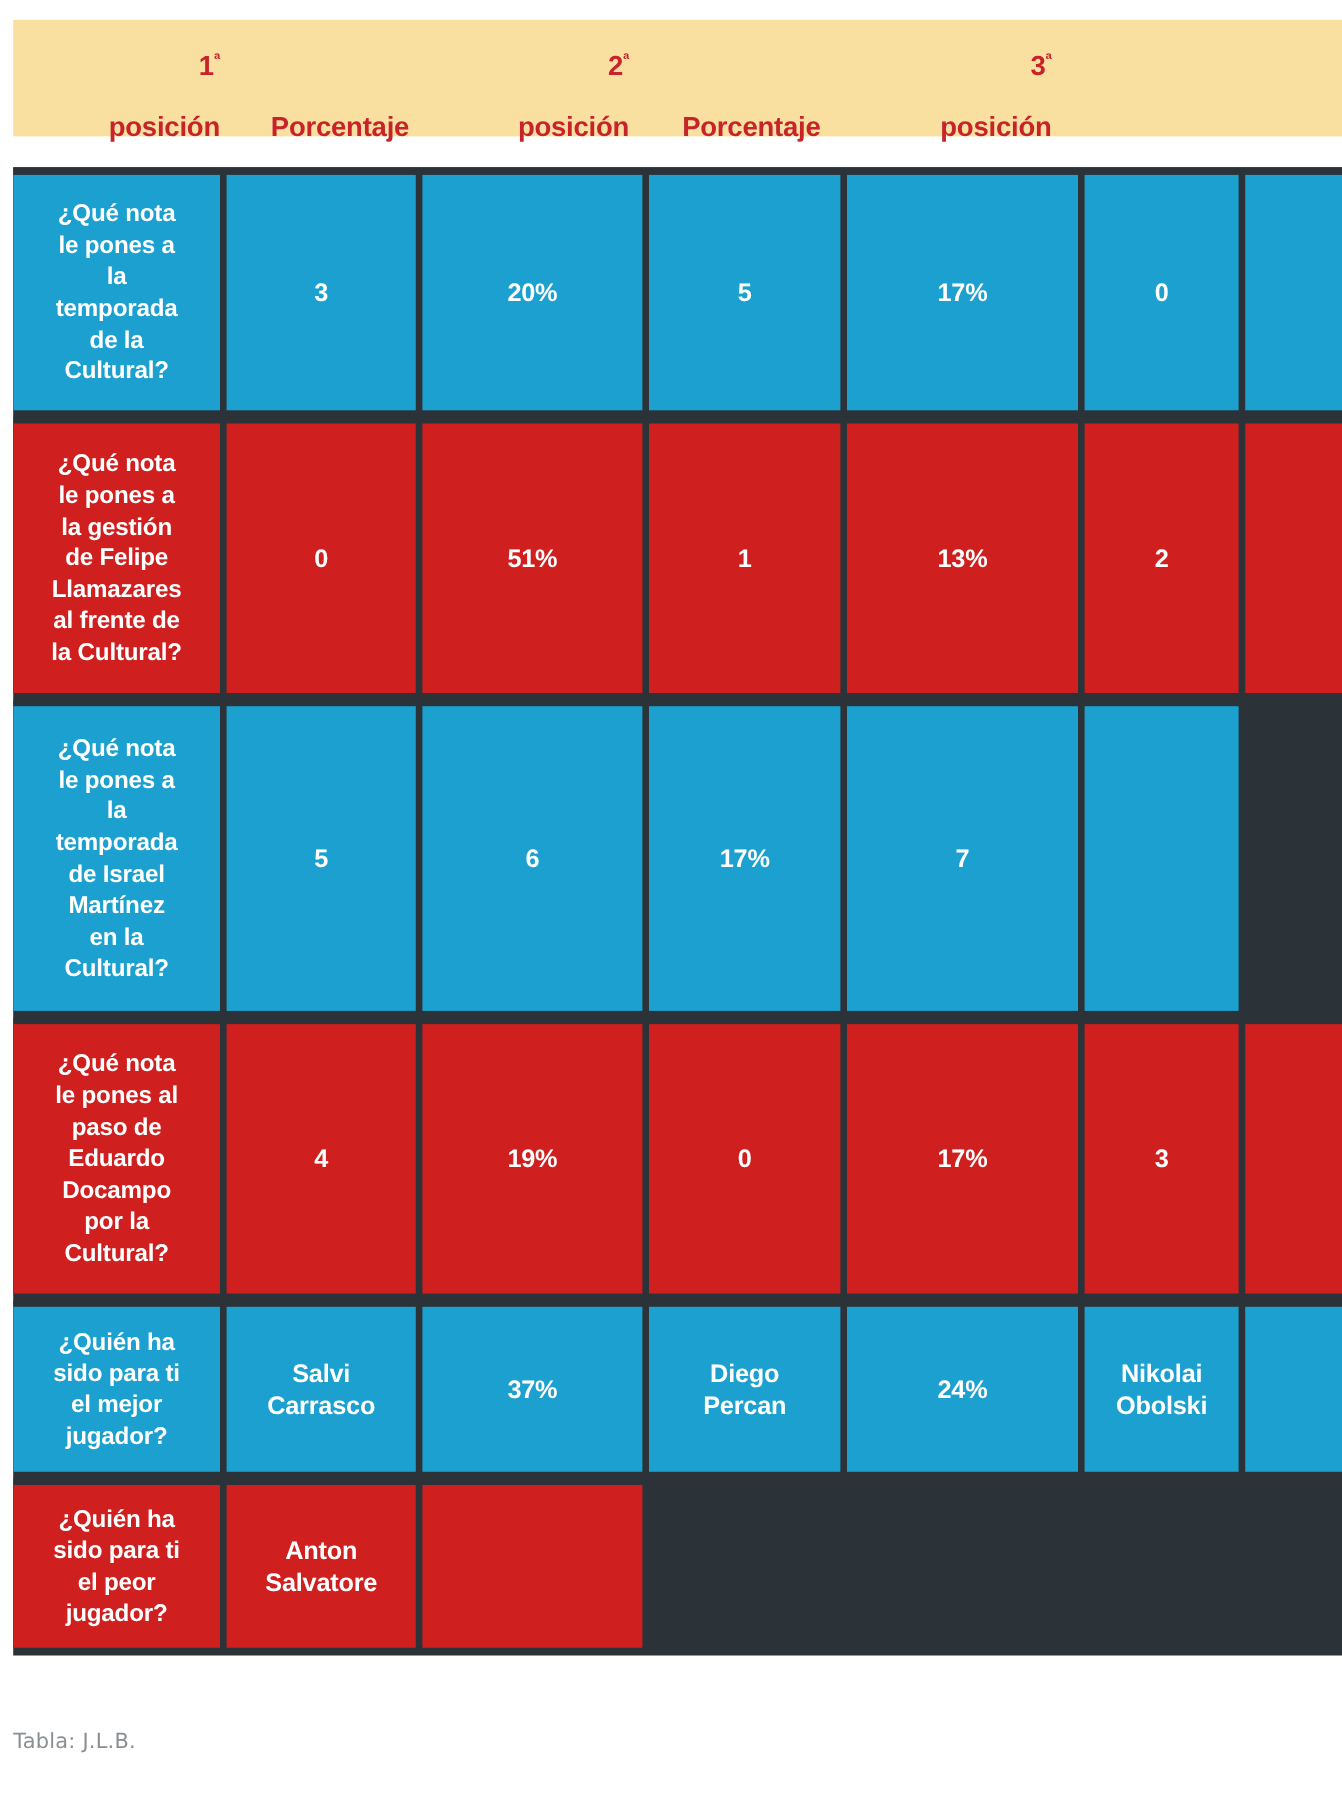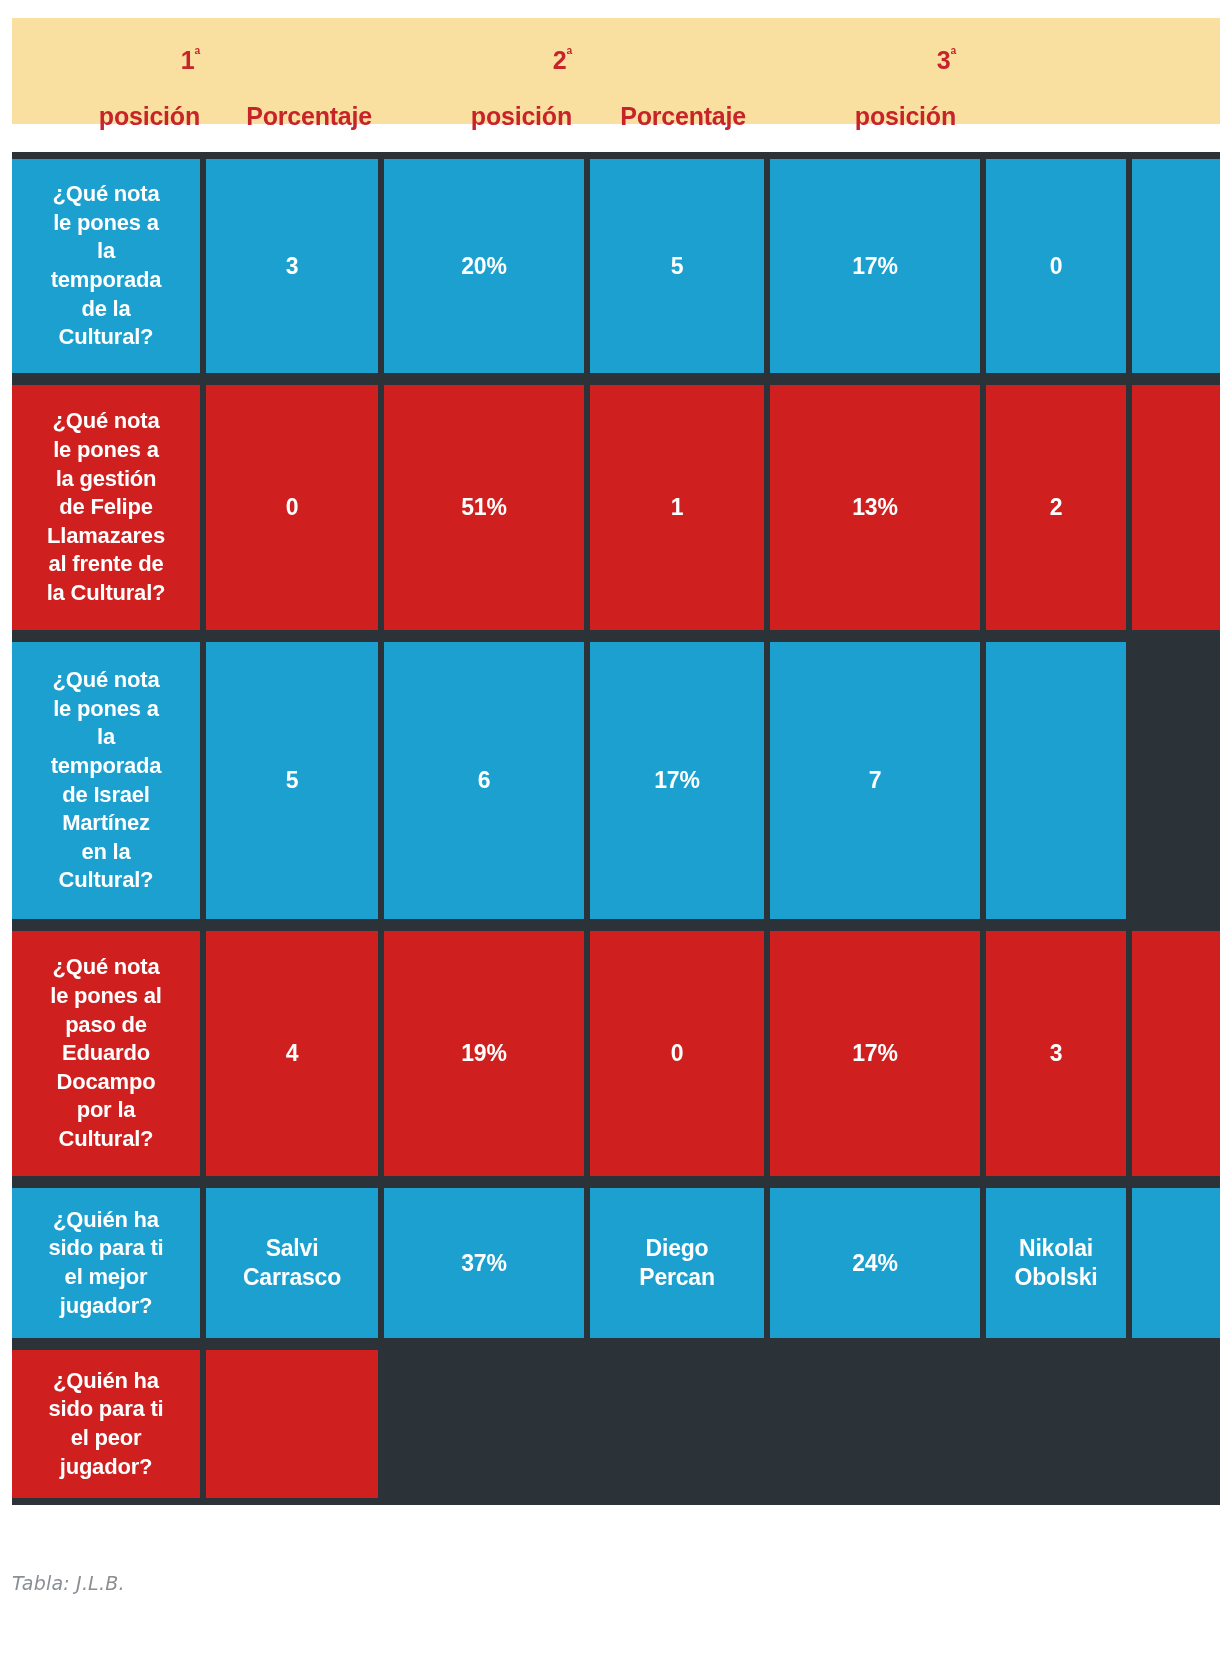--- a/index.html
+++ b/index.html
@@ -98,21 +98,20 @@
   
   .caption {
     position: absolute;
     left: 12px;
     top: 1572px;
     color: #8a8f94;
     font-family: "DejaVu Sans", sans-serif;
     font-size: 19px;
     font-weight: normal;
     letter-spacing: 0.2px;
-    font-style: italic;
   }
 </style>
 </head>
 <body>
 
 <div class="header-band">
   <div class="header-row">
 
 
     <div class="header-cell">
@@ -224,18 +223,20 @@
     <div class="cell">Nikolai
 Obolski</div>
     <div class="cell"></div>
   </div>
 
   <div class="t-row row-red h6">
     <div class="cell q">¿Quién ha
 sido para ti
 el peor
 jugador?</div>
+    <div class="cell">Anton
+Salvatore</div>
     <div class="cell"></div>
   </div>
 
 </div>
 
 <div class="caption">Tabla: J.L.B.</div>
 
 </body></html>

